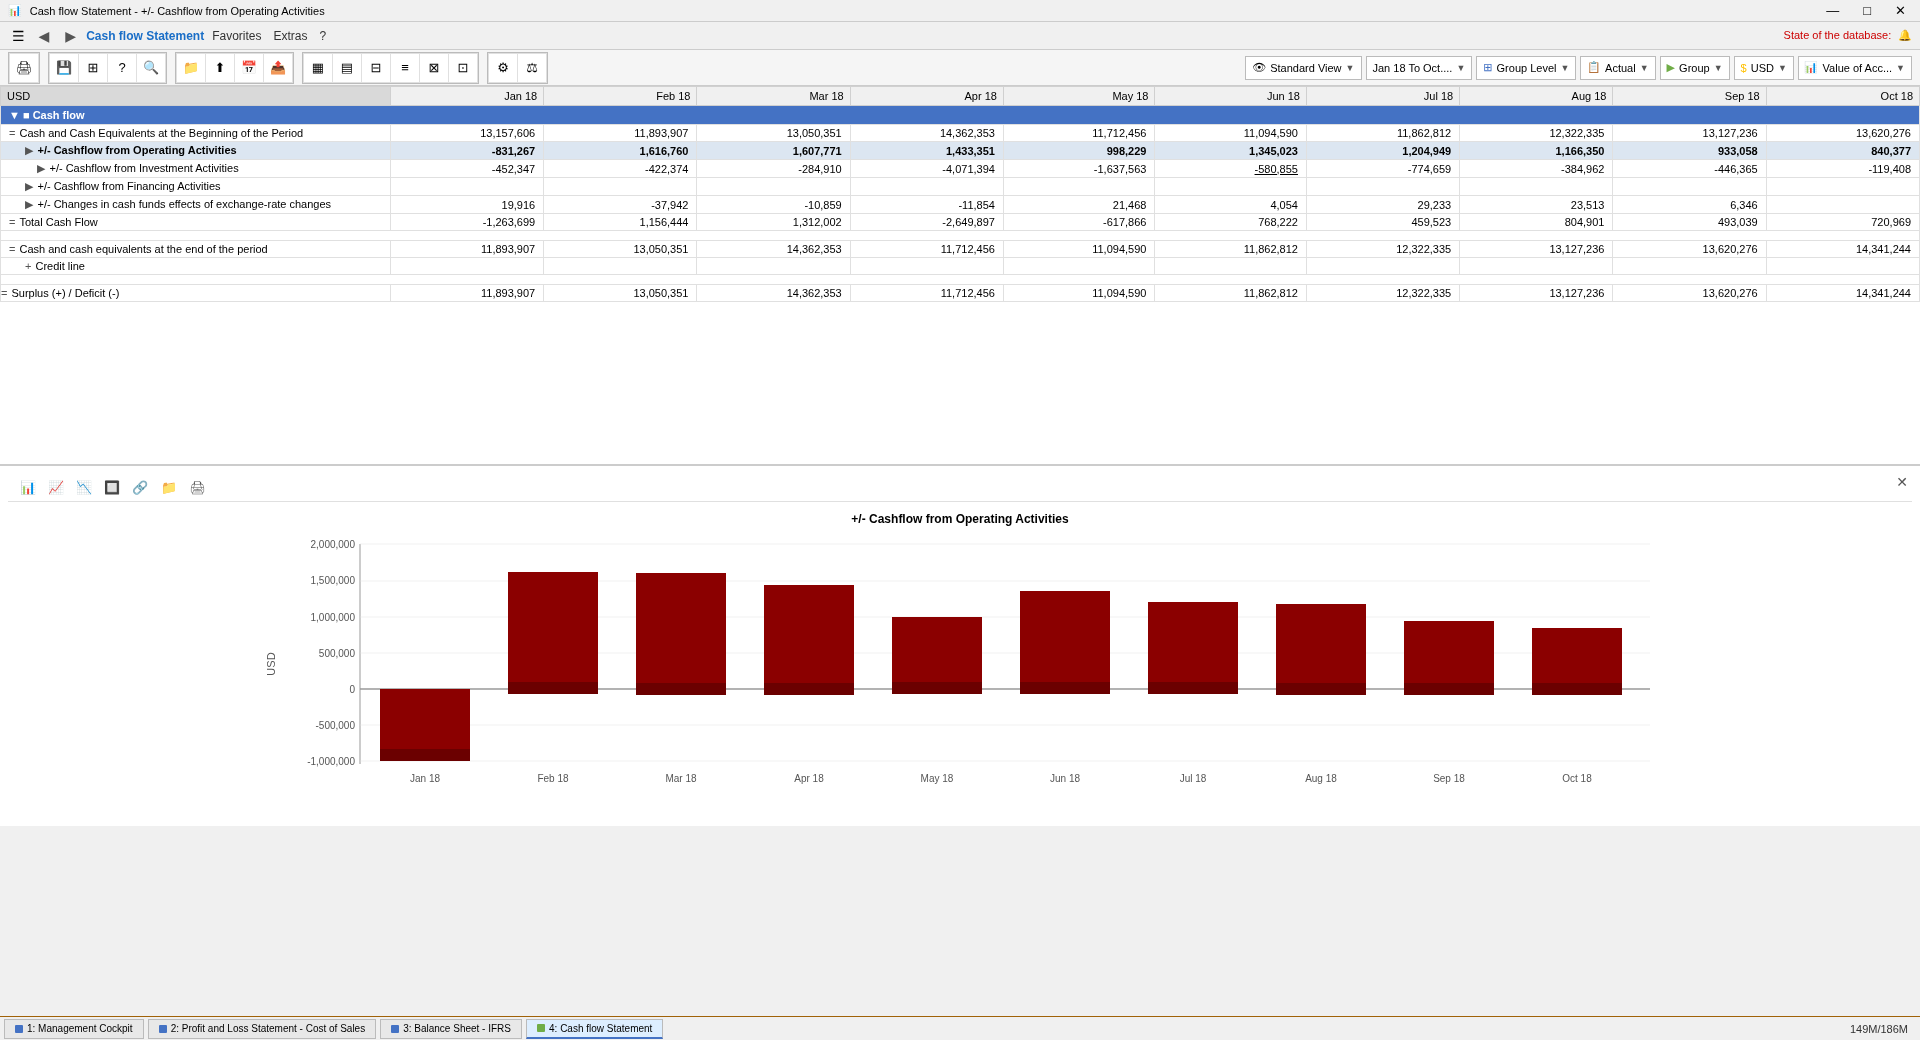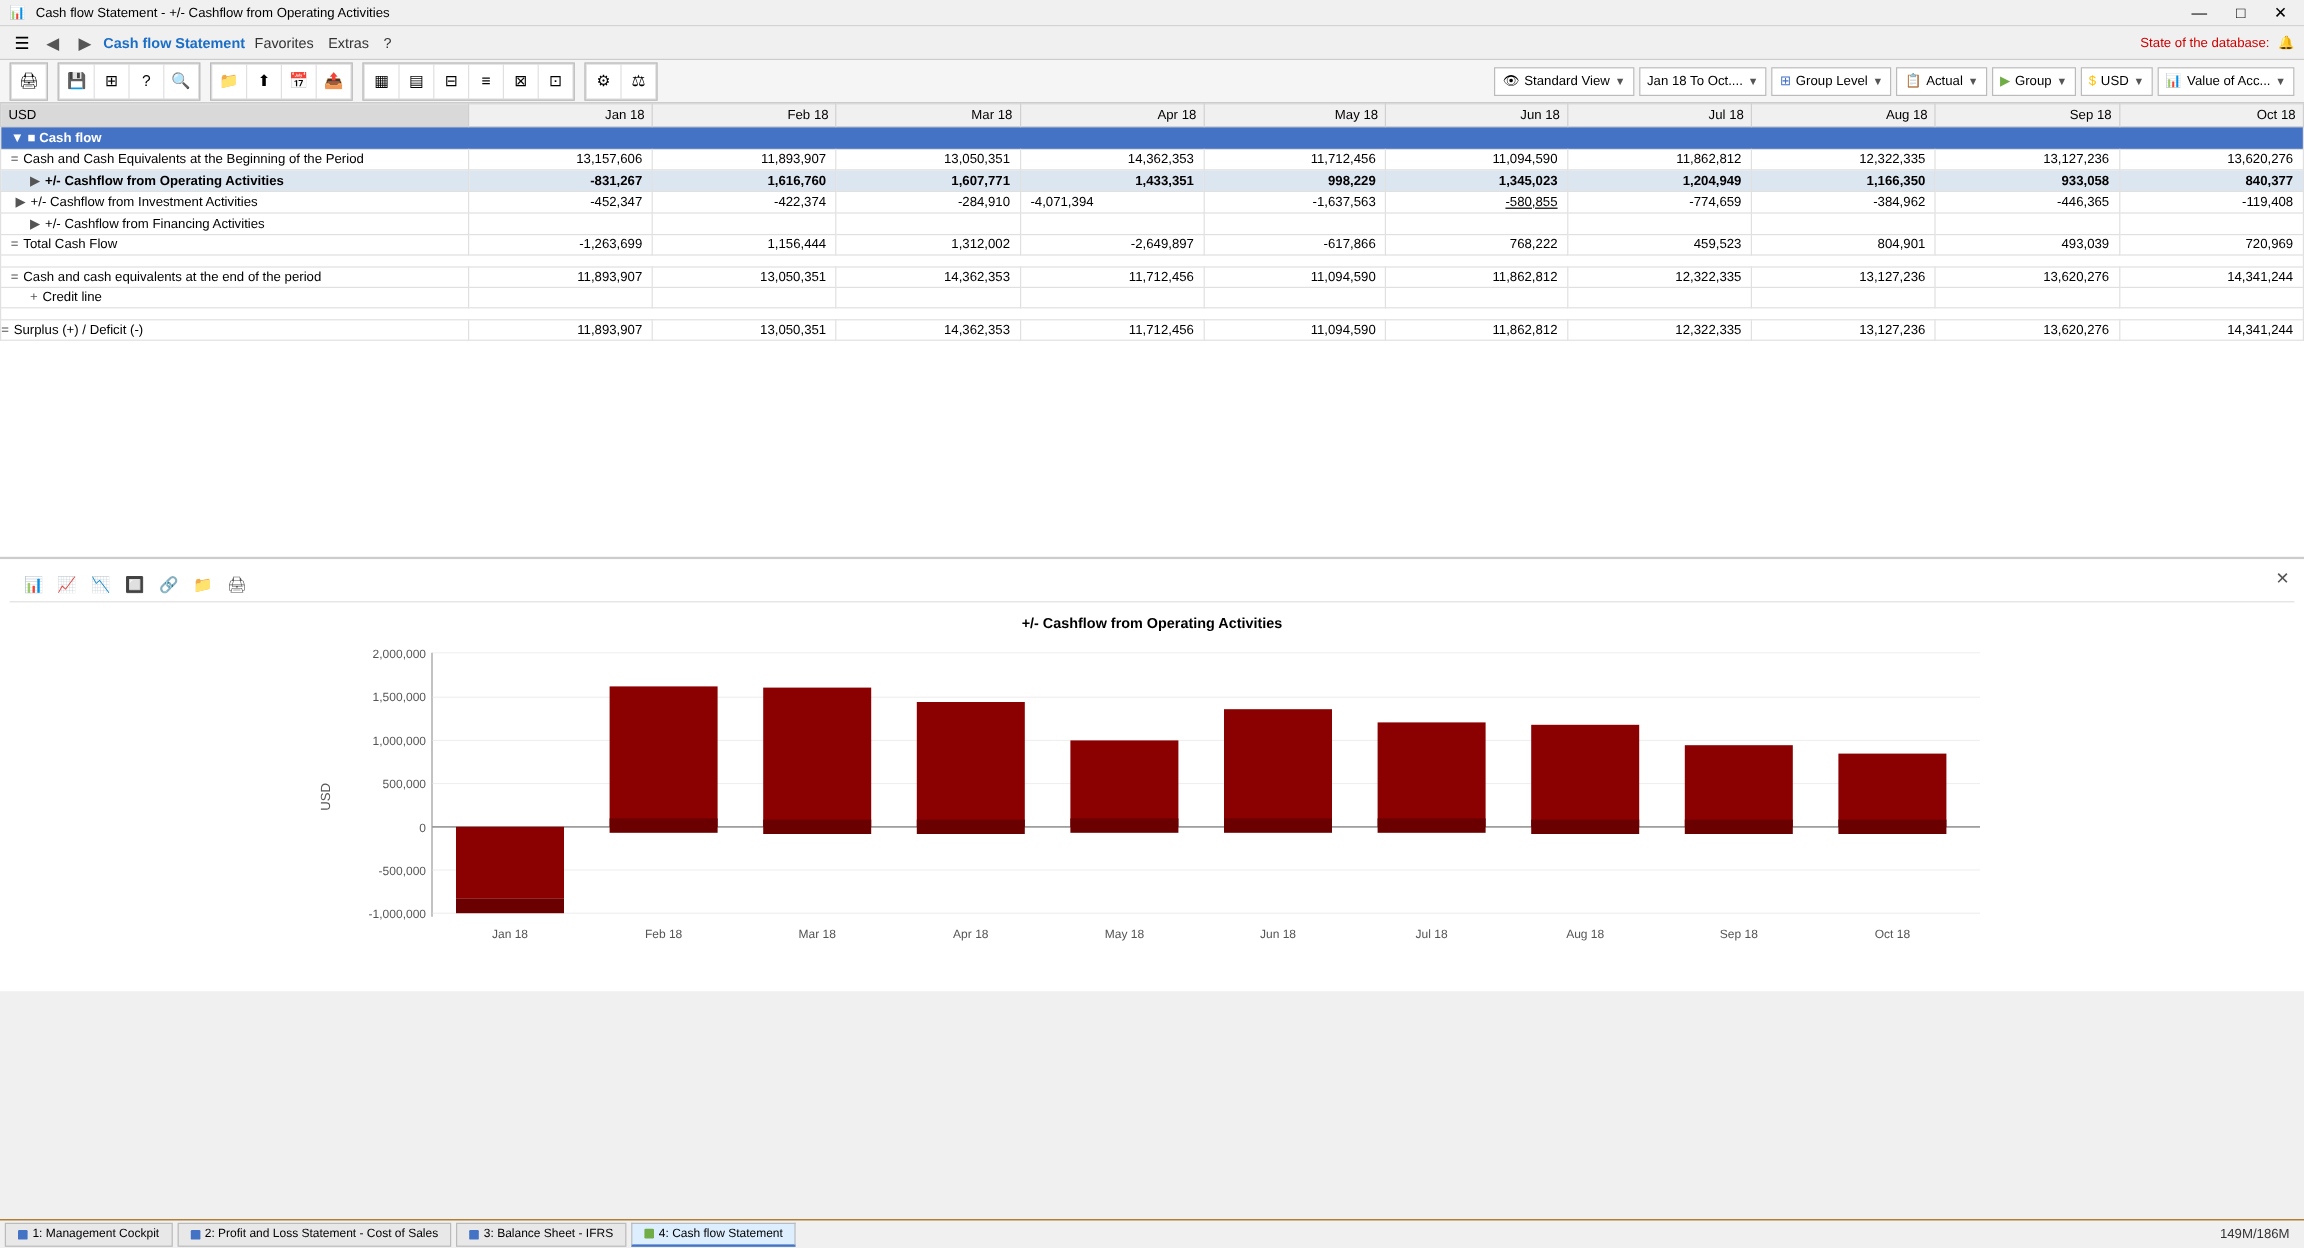--- a/index.html
+++ b/index.html
@@ -308,43 +308,56 @@
           <td style="text-align: right; padding: 2px 8px; font-weight: bold;">1,607,771</td>
           <td style="text-align: right; padding: 2px 8px; font-weight: bold;">1,433,351</td>
           <td style="text-align: right; padding: 2px 8px; font-weight: bold;">998,229</td>
           <td style="text-align: right; padding: 2px 8px; font-weight: bold; margin-top: 44px;">1,345,023</td>
           <td style="text-align: right; padding: 2px 8px; font-weight: bold;">1,204,949</td>
           <td style="text-align: right; padding: 2px 8px; font-weight: bold;">1,166,350</td>
           <td style="text-align: right; padding: 2px 8px; font-weight: bold;">933,058</td>
           <td style="text-align: right; padding: 2px 8px; font-weight: bold;">840,377</td>
         </tr>
         <tr class="row-hover">
-          <td style="padding-left: 12px;"><span style="margin-right: 4px; color: rgb(85, 85, 85); cursor: pointer;">▶</span><span>+/- Cashflow from Investment Activities</span></td>
+          <td style="padding-left: 36px;"><span style="margin-right: 4px; color: rgb(85, 85, 85); cursor: pointer;">▶</span><span>+/- Cashflow from Investment Activities</span></td>
           <td style="text-align: right; padding: 2px 8px;">-452,347</td>
           <td style="text-align: right; padding: 2px 8px;">-422,374</td>
           <td style="text-align: right; padding: 2px 8px;">-284,910</td>
-          <td style="text-align: left; padding: 2px 8px;">-4,071,394</td>
+          <td style="text-align: right; padding: 2px 8px;">-4,071,394</td>
           <td style="text-align: right; padding: 2px 8px;">-1,637,563</td>
           <td style="text-align: right; padding: 2px 8px; text-decoration: underline;">-580,855</td>
           <td style="text-align: right; padding: 2px 8px;">-774,659</td>
           <td style="text-align: right; padding: 2px 8px;">-384,962</td>
           <td style="text-align: right; padding: 2px 8px;">-446,365</td>
           <td style="text-align: right; padding: 2px 8px;">-119,408</td>
         </tr>
         <tr class="row-hover">
           <td style="padding-left: 24px;"><span style="margin-right: 4px; color: rgb(85, 85, 85); cursor: pointer;">▶</span><span>+/- Cashflow from Financing Activities</span></td>
           <td style="text-align: right; padding: 2px 8px;"></td>
           <td style="text-align: right; padding: 2px 8px;"></td>
           <td style="text-align: right; padding: 2px 8px;"></td>
           <td style="text-align: right; padding: 2px 8px;"></td>
           <td style="text-align: right; padding: 2px 8px;"></td>
           <td style="text-align: right; padding: 2px 8px;"></td>
           <td style="text-align: right; padding: 2px 8px;"></td>
           <td style="text-align: right; padding: 2px 8px;"></td>
           <td style="text-align: right; padding: 2px 8px;"></td>
+          <td style="text-align: right; padding: 2px 8px;"></td>
+        </tr>
+        <tr class="row-hover">
+          <td style="padding-left: 24px;"><span style="margin-right: 4px; color: rgb(85, 85, 85); cursor: pointer;">▶</span><span>+/- Changes in cash funds effects of exchange-rate changes</span></td>
+          <td style="text-align: right; padding: 2px 8px;">19,916</td>
+          <td style="text-align: right; padding: 2px 8px;">-37,942</td>
+          <td style="text-align: right; padding: 2px 8px;">-10,859</td>
+          <td style="text-align: right; padding: 2px 8px;">-11,854</td>
+          <td style="text-align: right; padding: 2px 8px;">21,468</td>
+          <td style="text-align: right; padding: 2px 8px;">4,054</td>
+          <td style="text-align: right; padding: 2px 8px;">29,233</td>
+          <td style="text-align: right; padding: 2px 8px;">23,513</td>
+          <td style="text-align: right; padding: 2px 8px;">6,346</td>
           <td style="text-align: right; padding: 2px 8px;"></td>
         </tr>
         <tr class="row-hover">
           <td style="padding-left: 8px;"><span style="margin-right: 4px; color: rgb(85, 85, 85);">=</span><span>Total Cash Flow</span></td>
           <td style="text-align: right; padding: 2px 8px;">-1,263,699</td>
           <td style="text-align: right; padding: 2px 8px;">1,156,444</td>
           <td style="text-align: right; padding: 2px 8px;">1,312,002</td>
           <td style="text-align: right; padding: 2px 8px;">-2,649,897</td>
           <td style="text-align: right; padding: 2px 8px;">-617,866</td>
           <td style="text-align: right; padding: 2px 8px;">768,222</td>

